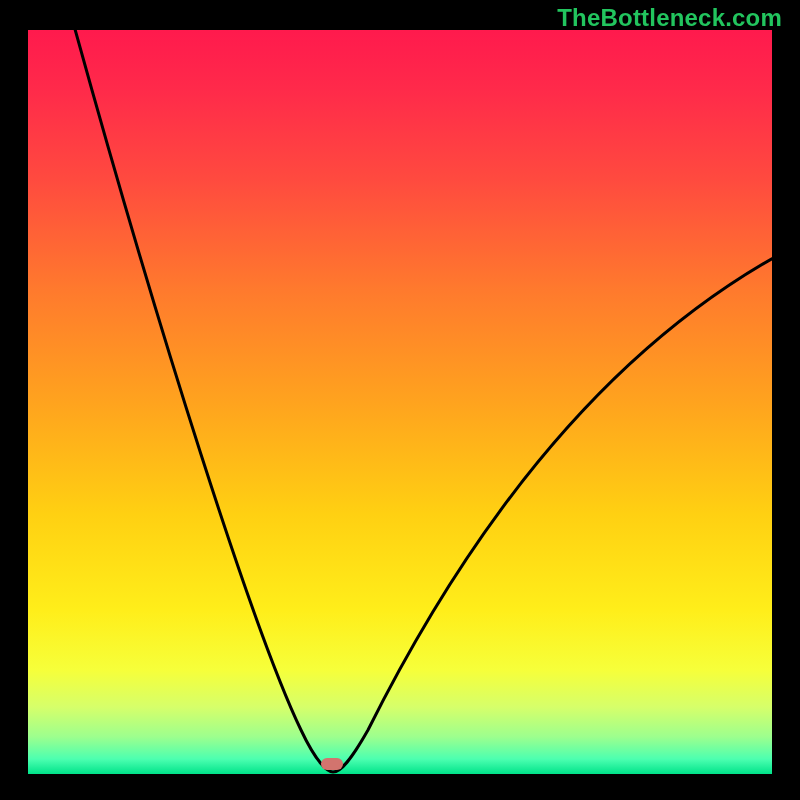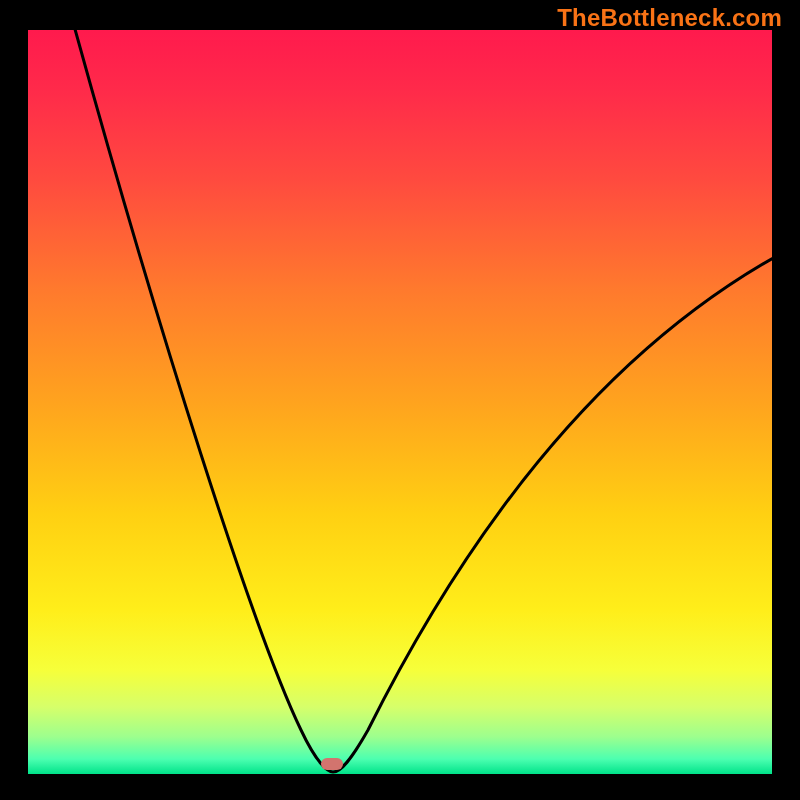--- a/index.html
+++ b/index.html
@@ -18,21 +18,21 @@
     height: 800px;
     background: #000;
   }
   .watermark {
     position: absolute;
     top: 4px;
     right: 18px;
     font-family: Arial, Helvetica, sans-serif;
     font-size: 24px;
     font-weight: 600;
-    color: #f97316;
+    color: #22c55e;
     letter-spacing: 0.2px;
   }
   .plot {
     position: absolute;
     left: 28px;
     top: 30px;
     width: 744px;
     height: 744px;
     overflow: hidden;
   }

